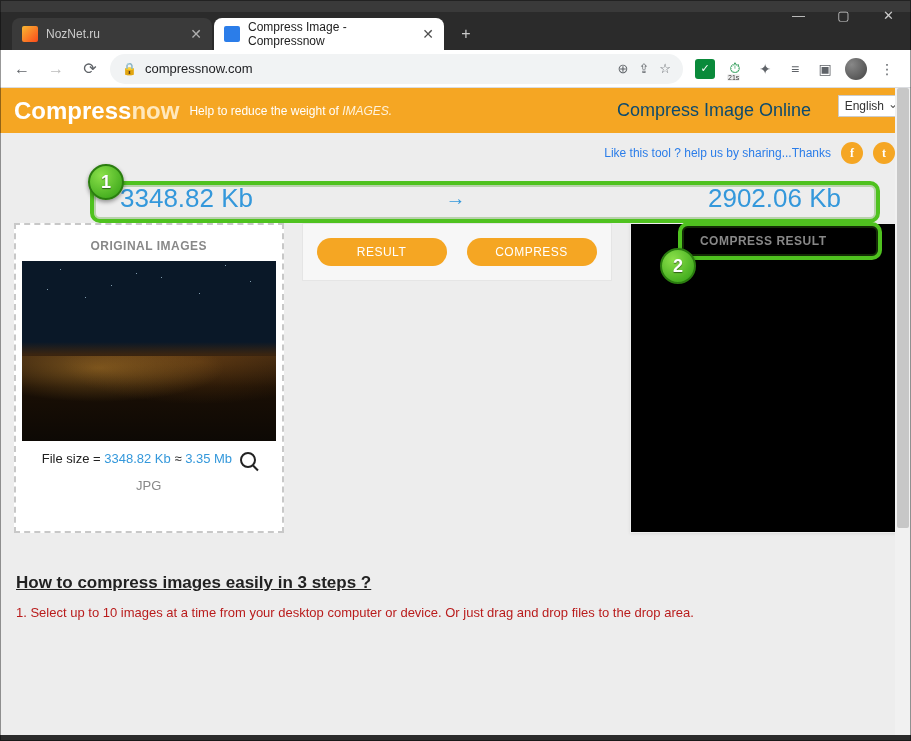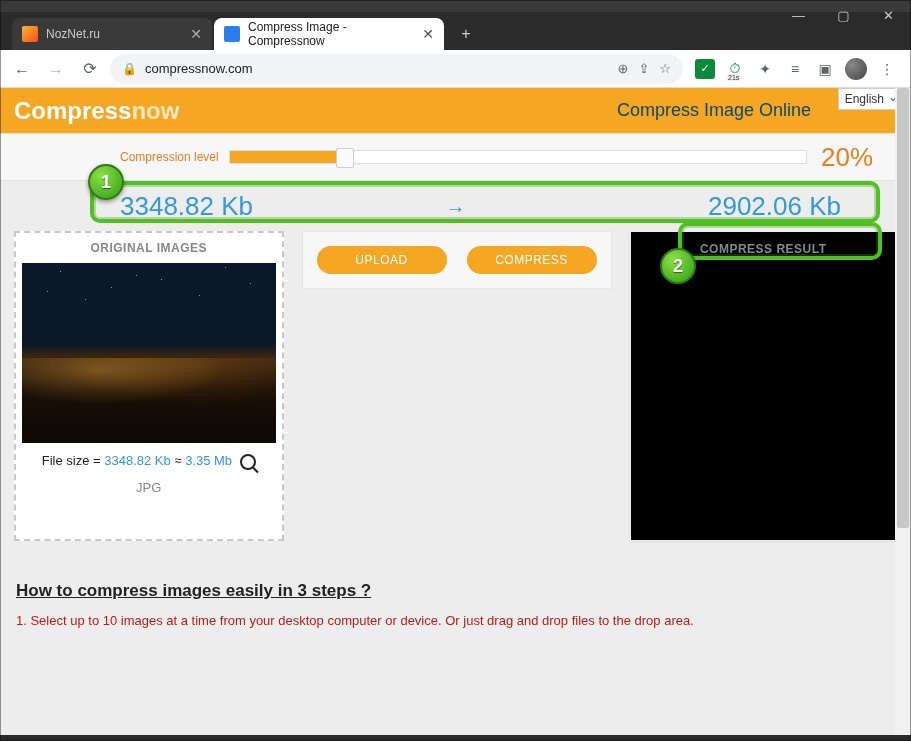--- a/index.html
+++ b/index.html
@@ -39,21 +39,21 @@
   
   .content { position: relative; height: calc(741px - 12px - 38px - 38px - 6px); overflow: hidden; background: #ededed; }
   
   
   .site-header { height: 45px; background: #f5a623; display: flex; align-items: center; padding: 0 14px; color: #fff; font-size: 13px; position: relative; }
   .logo { font-size: 24px; font-weight: bold; color: #fff; }
   .logo .now { color: #ffe8bd; }
   .tagline { margin-left: 10px; font-size: 12px; }
   .tagline .em { font-style: italic; color: #fff3dd; }
   .header-title { position: absolute; right: 100px; font-size: 18px; font-weight: normal; color: #0c4a6e; margin-left: 44px; }
-  .lang-select { position: absolute; right: 8px; top: 0; background: #fff; border: 1px solid #ccc; padding: 3px 18px 3px 6px; font-size: 12px; color: #333; }
+  .lang-select { position: absolute; right: 8px; top: 7px; background: #fff; border: 1px solid #ccc; padding: 3px 18px 3px 6px; font-size: 12px; color: #333; }
   .lang-select::after { content: "⌄"; position: absolute; right: 4px; top: 1px; color: #555; }
 
   
   .share-bar { height: 40px; display: flex; align-items: center; justify-content: flex-end; padding: 0 16px; gap: 10px; background: #ededed; }
   .share-text { color: #2b7de9; font-size: 12px; }
   .social { width: 22px; height: 22px; border-radius: 50%; background: #f5a623; color: #fff; display: flex; align-items: center; justify-content: center; font-size: 12px; font-weight: bold; font-family: Georgia, serif; }
 
   
   .comp-row { background: #f7f7f7; border-top: 1px solid #e0e0e0; border-bottom: 1px solid #e0e0e0; height: 48px; position: relative; display: flex; align-items: center; padding: 0 30px 0 120px; }
   .comp-label { color: #e67e22; font-size: 12px; margin-right: 10px; }
@@ -65,21 +65,21 @@
   
   .sizes-row { height: 50px; display: flex; align-items: center; padding: 0 60px; position: relative; }
   .size-orig { color: #3498db; font-size: 26px; font-weight: 300; margin-left: 60px; }
   .arrow { color: #3498db; font-size: 20px; position: absolute; left: 50%; transform: translateX(-50%); }
   .size-result { color: #3498db; font-size: 26px; font-weight: 300; margin-left: auto; margin-right: 10px; font-family: "Helvetica Neue", Arial; }
 
   
   .main3 { display: flex; padding: 0 14px; gap: 18px; align-items: flex-start; }
   .col { flex: 1; }
 
-  .col-orig { border: 2px dashed #c8c8c8; background: #fff; padding: 4px 6px 16px 6px; min-height: 310px; }
+  .col-orig { border: 2px dashed #c8c8c8; background: #fff; padding: 10px 6px 16px 6px; min-height: 310px; }
   .col-title { text-align: center; color: #888; font-size: 12px; font-weight: bold; letter-spacing: .5px; margin: 4px 0 8px; }
   .thumb { width: 100%; height: 180px; background: linear-gradient(to bottom, #0a1828 0%, #0a1828 45%, #3b2510 52%, #1a0f05 70%, #0d0905 100%); position: relative; overflow: hidden; }
   .thumb::before { content:""; position:absolute; top:53%; left:0; right:0; height:60px; background: radial-gradient(ellipse at 30% 20%, rgba(255,180,60,.35), transparent 50%), radial-gradient(ellipse at 70% 10%, rgba(200,120,30,.25), transparent 55%); }
   .stars { position: absolute; inset: 0 0 55% 0; }
   .stars span { position: absolute; width: 1px; height: 1px; background: #a9c8da; border-radius: 50%; }
   .fileinfo { text-align: center; font-size: 13px; margin-top: 10px; color: #222; }
   .fileinfo .blue { color: #3498db; }
   .fileinfo .mag { display: inline-block; width: 16px; height: 16px; border: 2px solid #222; border-radius: 50%; position: relative; vertical-align: middle; margin-left: 4px; }
   .fileinfo .mag::after { content:""; position: absolute; width: 7px; height: 2px; background: #222; bottom: -3px; right: -5px; transform: rotate(45deg); }
   .filetype { text-align: center; color: #888; font-size: 13px; margin-top: 10px; }
@@ -152,33 +152,33 @@
     <div class="ext-icon">⋮</div>
   </div>
 </div>
 
 <div class="content">
 
   <div class="site-header">
     <span class="logo">
       <span>Compress</span><span class="now">now</span>
     </span>
+    <span class="tagline">
+      <span>Help to reduce the weight of </span><span class="em">IMAGES.</span>
+    </span>
     <span class="header-title">Compress Image Online</span>
     <div class="lang-select">English</div>
   </div>
 
-
-  <div class="comp-row">
-    <span class="comp-label">Compression level</span>
-    <div class="slider-track">
-      <div class="slider-fill"></div>
-      <div class="slider-thumb"></div>
-    </div>
-    <span class="comp-value">20%</span>
-  </div>
+  <div class="share-bar">
+    <span class="share-text">Like this tool ? help us by sharing...Thanks</span>
+    <div class="social">f</div>
+    <div class="social">t</div>
+  </div>
+
 
   <div class="sizes-row">
     <span class="size-orig">3348.82 Kb</span>
     <span class="arrow">→</span>
     <span class="size-result">2902.06 Kb</span>
   </div>
 
   <div class="main3">
     <div class="col col-orig">
       <div class="col-title">ORIGINAL IMAGES</div>
@@ -197,21 +197,21 @@
       </div>
       <div class="fileinfo">
         <span>File size = </span><span class="blue">3348.82 Kb</span><span> ≈ </span><span class="blue">3.35 Mb</span>
         <span class="mag"></span>
       </div>
       <div class="filetype">JPG</div>
     </div>
 
     <div class="col">
       <div class="col-mid">
-        <div class="btn">UPLOAD</div>
+        <div class="btn">RESULT</div>
         <div class="btn">COMPRESS</div>
       </div>
     </div>
 
     <div class="col col-result">
       <div class="col-title">COMPRESS RESULT</div>
     </div>
   </div>
 
   <div class="howto">

